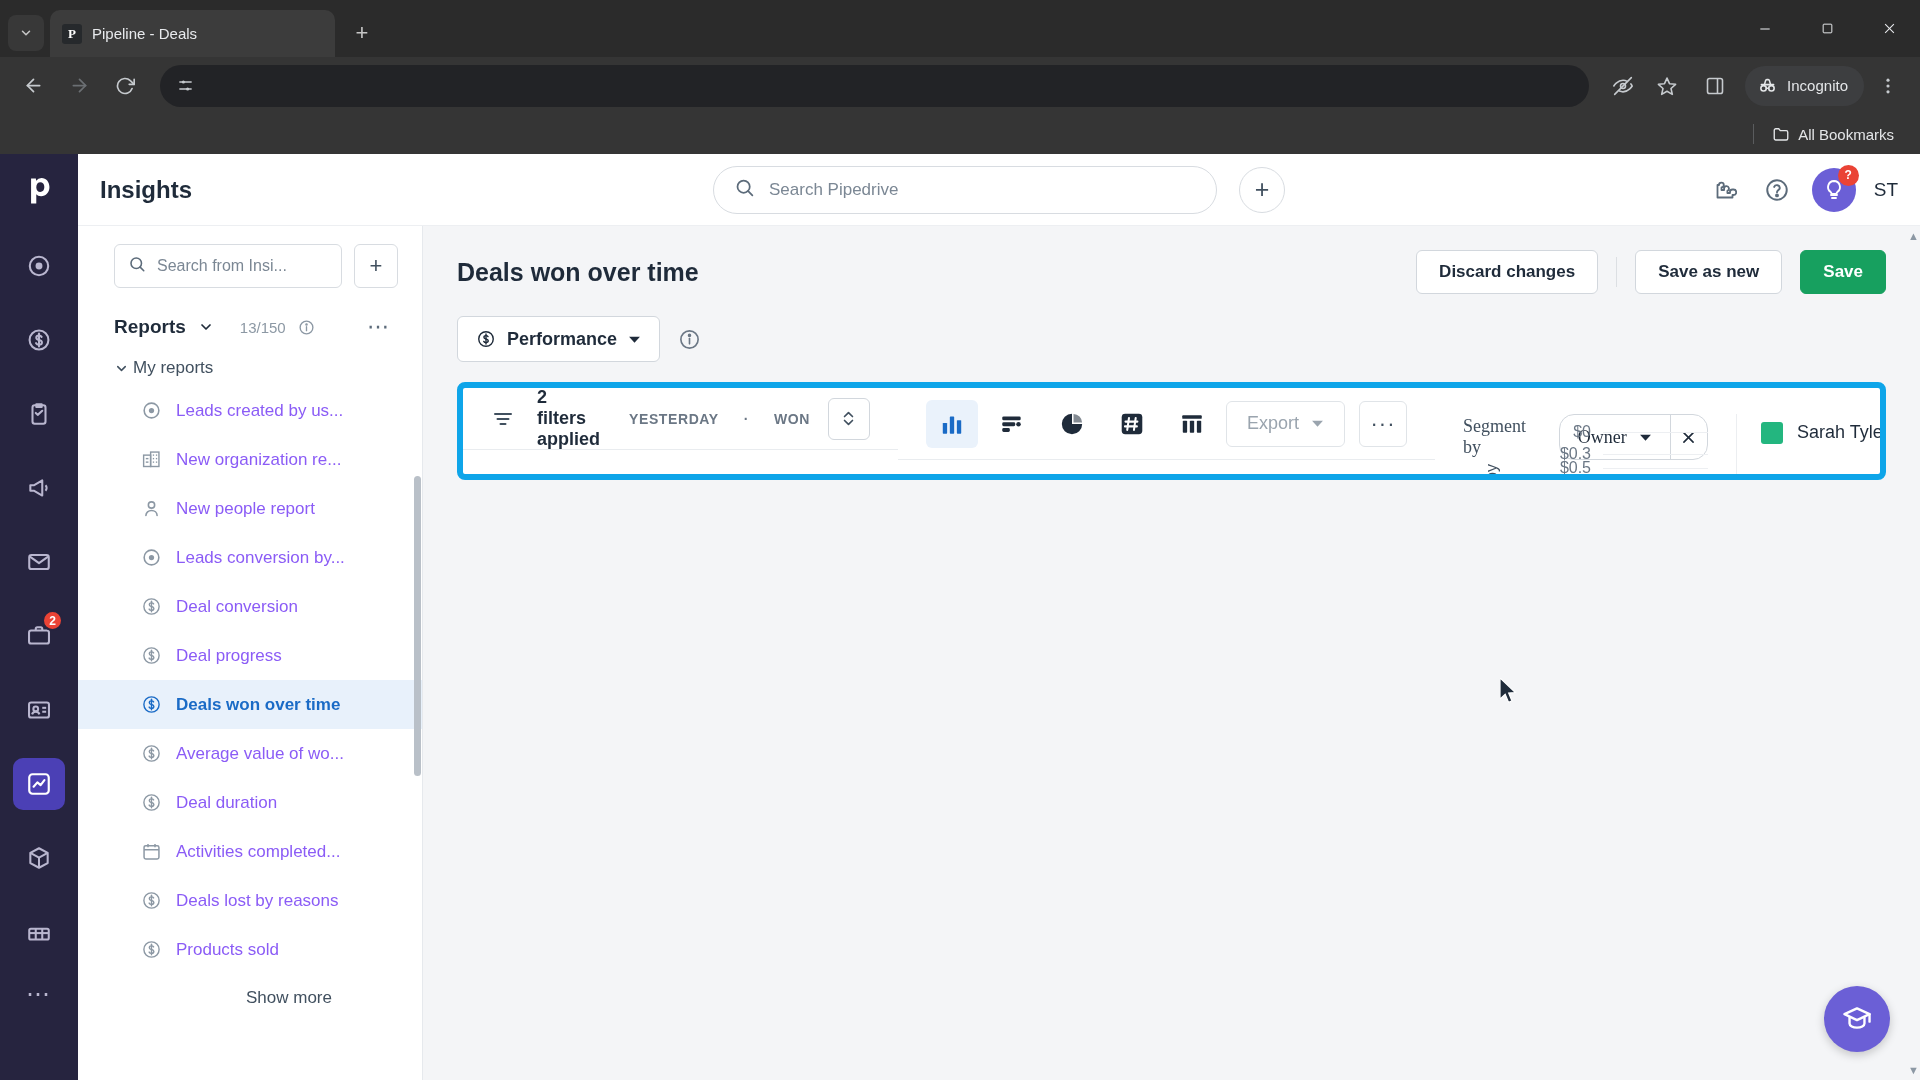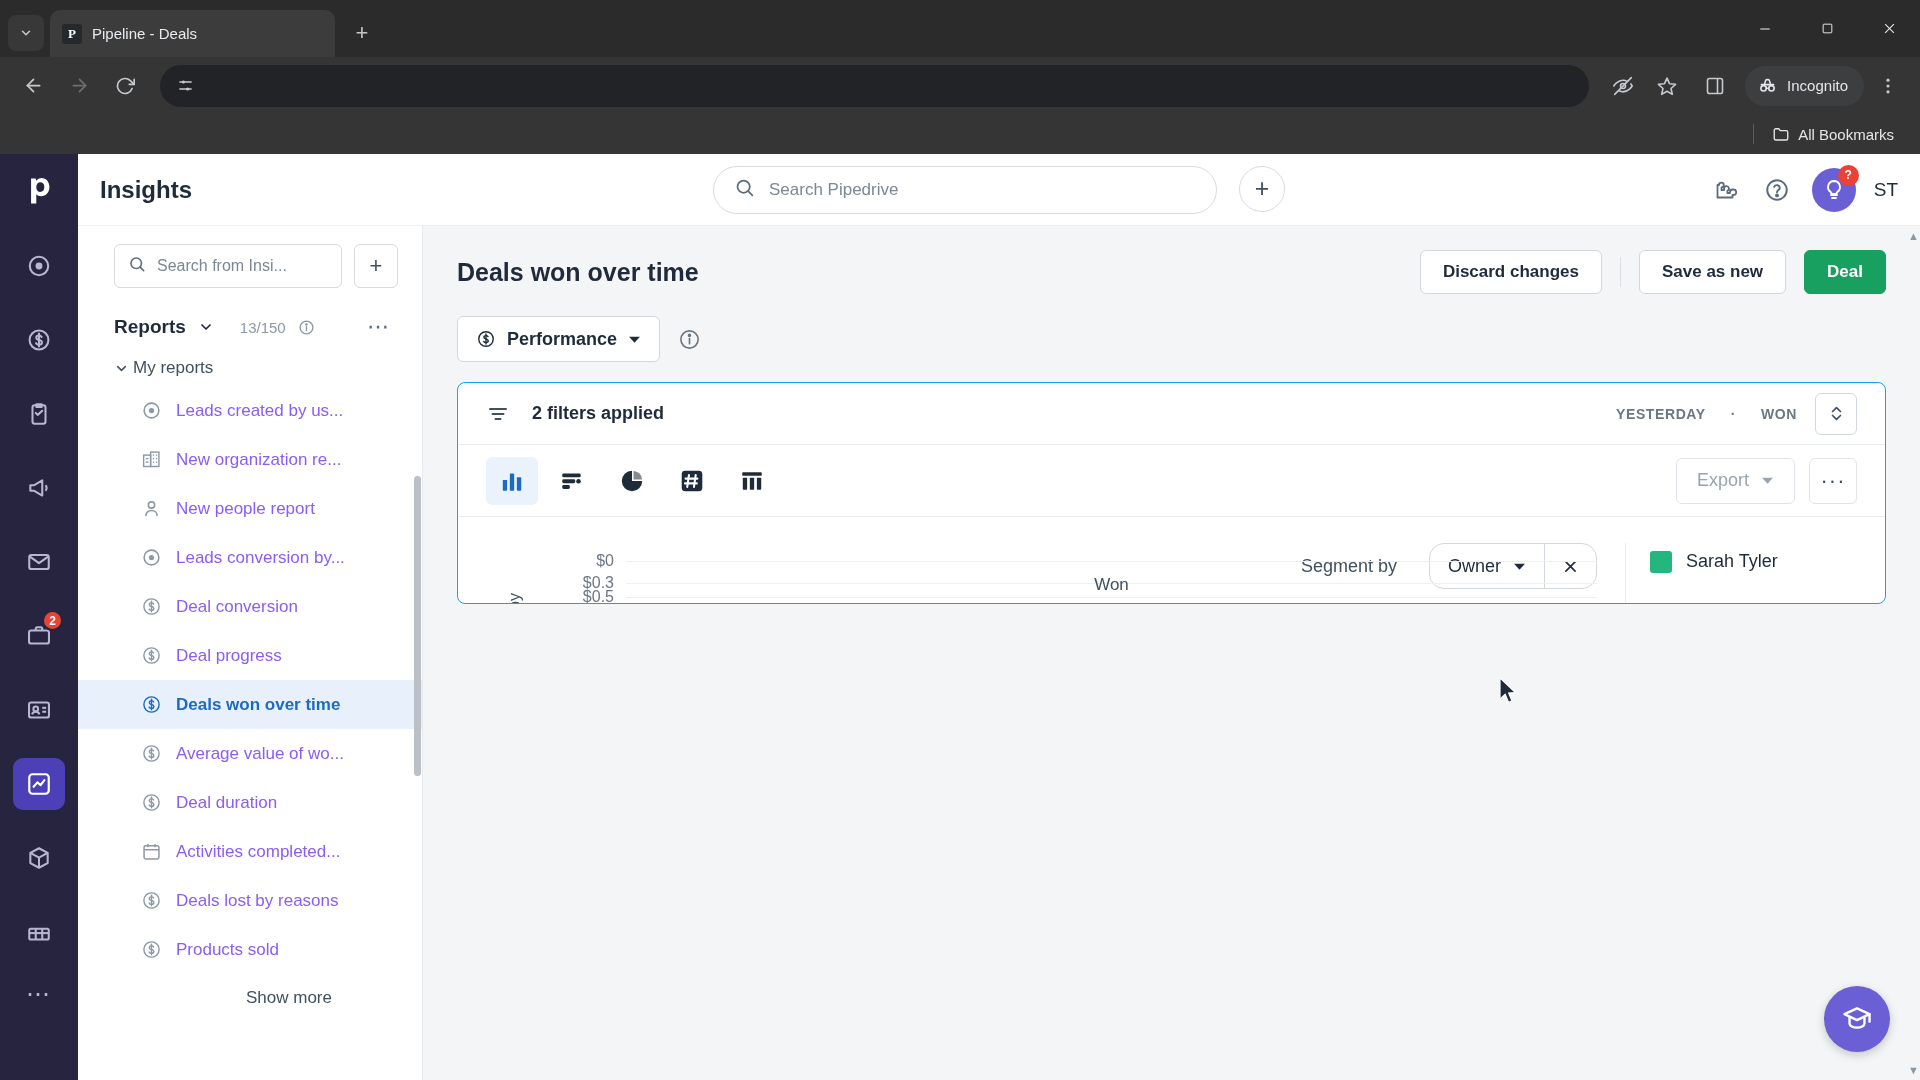--- a/index.html
+++ b/index.html
@@ -105,21 +105,21 @@
   .rail-dots { color: #b9b6cf; font-size: 24px; letter-spacing: 2px; cursor: pointer; }
 
   
   .appcol { flex: 1; display: flex; flex-direction: column; overflow: hidden; }
 
   .apptop {
     height: 72px; background: #fff; display: flex; align-items: center;
     padding: 0 22px; gap: 16px; flex: 0 0 72px; border-bottom: 1px solid #edeff2;
   }
   .app-title { font-size: 24px; font-weight: 700; color: #1f2b3a; width: 300px; }
-  .search-wrap { flex: 1; display: flex; justify-content: center; align-items: flex-start; gap: 22px; }
+  .search-wrap { flex: 1; display: flex; justify-content: center; align-items: center; gap: 22px; }
   .search-box {
     width: 504px; height: 48px; border: 1px solid #d8dce1; border-radius: 24px;
     display: flex; align-items: center; padding: 0 20px; gap: 14px; background: #fff;
     cursor: text;
   }
   .search-box input {
     border: none; outline: none; font-size: 17px; color: #5c6b7a; flex: 1;
     background: transparent; font-family: "Liberation Sans", sans-serif;
   }
   .search-box input::placeholder { color: #7b8794; }
@@ -217,22 +217,22 @@
 
   .perf-row { display: flex; align-items: center; gap: 18px; padding: 22px 34px 0 34px; }
   .perf-select {
     height: 46px; background: #fff; border: 1px solid #d2d7dd; border-radius: 6px;
     display: flex; align-items: center; gap: 11px; padding: 0 18px; cursor: pointer;
   }
   .perf-select span { font-size: 18px; font-weight: 700; color: #1f2b3a; }
   .info-ico { color: #6b7785; cursor: pointer; display: flex; align-items: center; }
 
   .card {
-    background: #fff; margin: 20px 34px 0 34px; border: 1px solid #0ea5e9;
-    border-radius: 8px; display: flex; flex-direction: column; overflow: hidden;
+    background: #fff; margin: 20px 34px 0 34px; border: 6px solid #0ea5e9;
+    border-radius: 8px; display: flex; flex-direction: row; overflow: hidden;
   }
   .filter-row {
     height: 62px; display: flex; align-items: center; padding: 0 28px;
     border-bottom: 1px solid #e9ecef; gap: 22px;
   }
   .filter-label { font-size: 18px; font-weight: 700; color: #1f2b3a; cursor: pointer; }
   .filter-meta { margin-left: auto; display: flex; align-items: center; gap: 18px; }
   .filter-meta-text { font-size: 14px; color: #6b7785; letter-spacing: 0.6px; font-weight: 700; margin-left: 7px; }
   .filter-sort {
     width: 42px; height: 42px; border: 1px solid #d2d7dd; border-radius: 6px;
@@ -255,22 +255,22 @@
     cursor: pointer;
   }
   .dots-btn {
     width: 48px; height: 46px; border: 1px solid #e0e4e8; border-radius: 6px;
     display: flex; align-items: center; justify-content: center; color: #41505f;
     font-size: 22px; letter-spacing: 1px; cursor: pointer;
   }
 
   .chart-area { flex: 1; display: flex; padding: 26px 0 0 0; min-height: 0; }
   .chart-left { flex: 1; display: flex; flex-direction: column; min-width: 0; padding-left: 28px; }
-  .segment-row { display: flex; align-items: center; justify-content: flex-end; gap: 32px;
-    padding-right: 28px; }
+  .segment-row { display: flex; align-items: center; justify-content: flex-end; gap: 18px;
+    padding-right: 28px; font-family: Liberation Serif, serif; }
   .segment-label { font-size: 18px; color: #41505f; }
   .segment-ctl { display: flex; height: 46px; border: 1px solid #d2d7dd; border-radius: 15px;
     overflow: hidden; background: #fff; }
   .segment-sel { display: flex; align-items: center; gap: 12px; padding: 0 18px;
     font-size: 18px; color: #1f2b3a; cursor: pointer; }
   .segment-x { width: 52px; display: flex; align-items: center; justify-content: center;
     border-left: 1px solid #d2d7dd; cursor: pointer; color: #1f2b3a; font-size: 20px; }
 
   .plot-wrap { flex: 1; display: flex; min-height: 0; margin-top: 14px; }
   .axis-labels { width: 64px; display: flex; flex-direction: column; position: relative; }
@@ -713,21 +713,21 @@
         <div class="main">
 
           <div class="main-scroll-arrow-top">▲</div>
           <div class="main-scroll-arrow-bottom">▼</div>
 
           <div class="report-header">
             <div class="report-title">Deals won over time</div>
             <div class="btn btn-white">Discard changes</div>
             <div class="btn-sep"></div>
             <div class="btn btn-white">Save as new</div>
-            <div class="btn btn-green">Deal</div>
+            <div class="btn btn-green">Save</div>
           </div>
 
           <div class="perf-row">
             <div class="perf-select">
               <span style="display:flex;align-items:center;">
                 <svg width="20" height="20" viewBox="0 0 24 24" fill="none" stroke="#1f2b3a" stroke-width="1.7">
                     <circle cx="12" cy="12" r="8.7"></circle>
                     <path d="M14.4 9.1c-.5-.8-1.4-1.2-2.4-1.2-1.5 0-2.5.8-2.5 2 0 1.2 1 1.7 2.5 2.1 1.6.4 2.7.9 2.7 2.2 0 1.3-1.1 2.1-2.7 2.1-1.2 0-2.2-.5-2.7-1.4" stroke-linecap="round"></path>
                     <line x1="12" y1="6" x2="12" y2="18" stroke-linecap="round"></line>
                   </svg>

